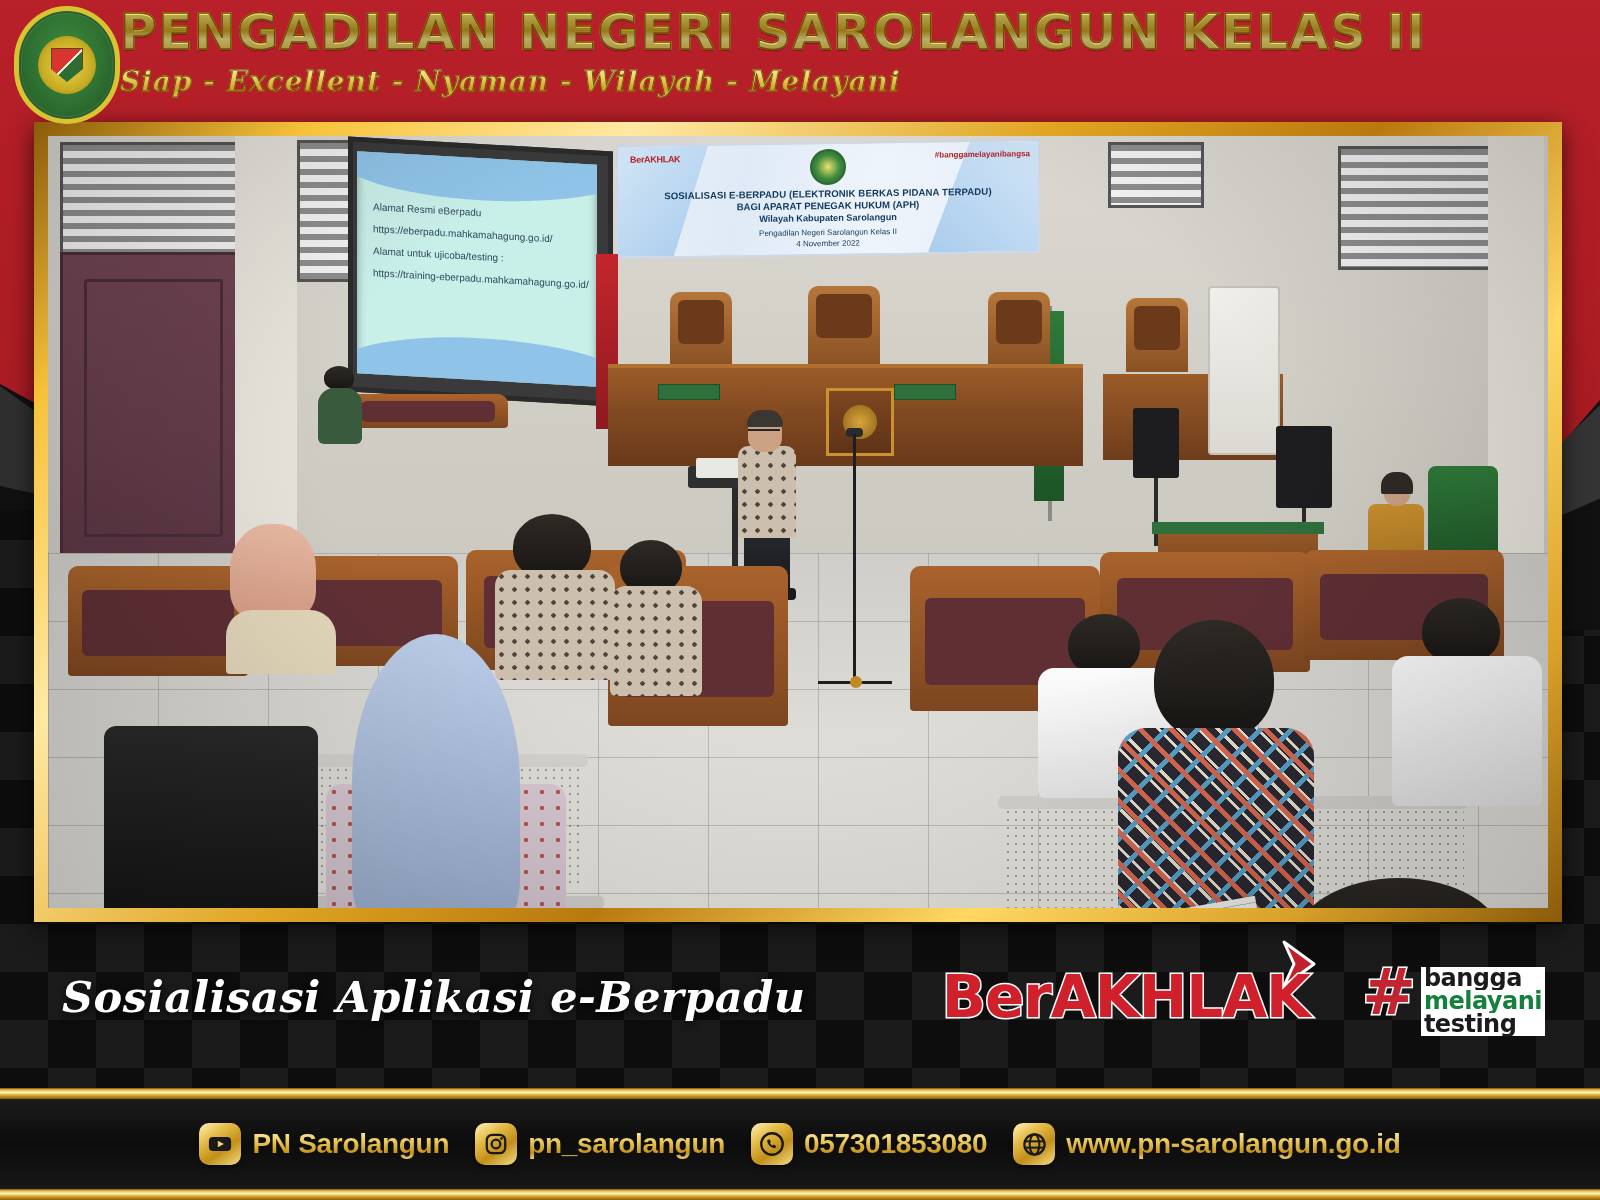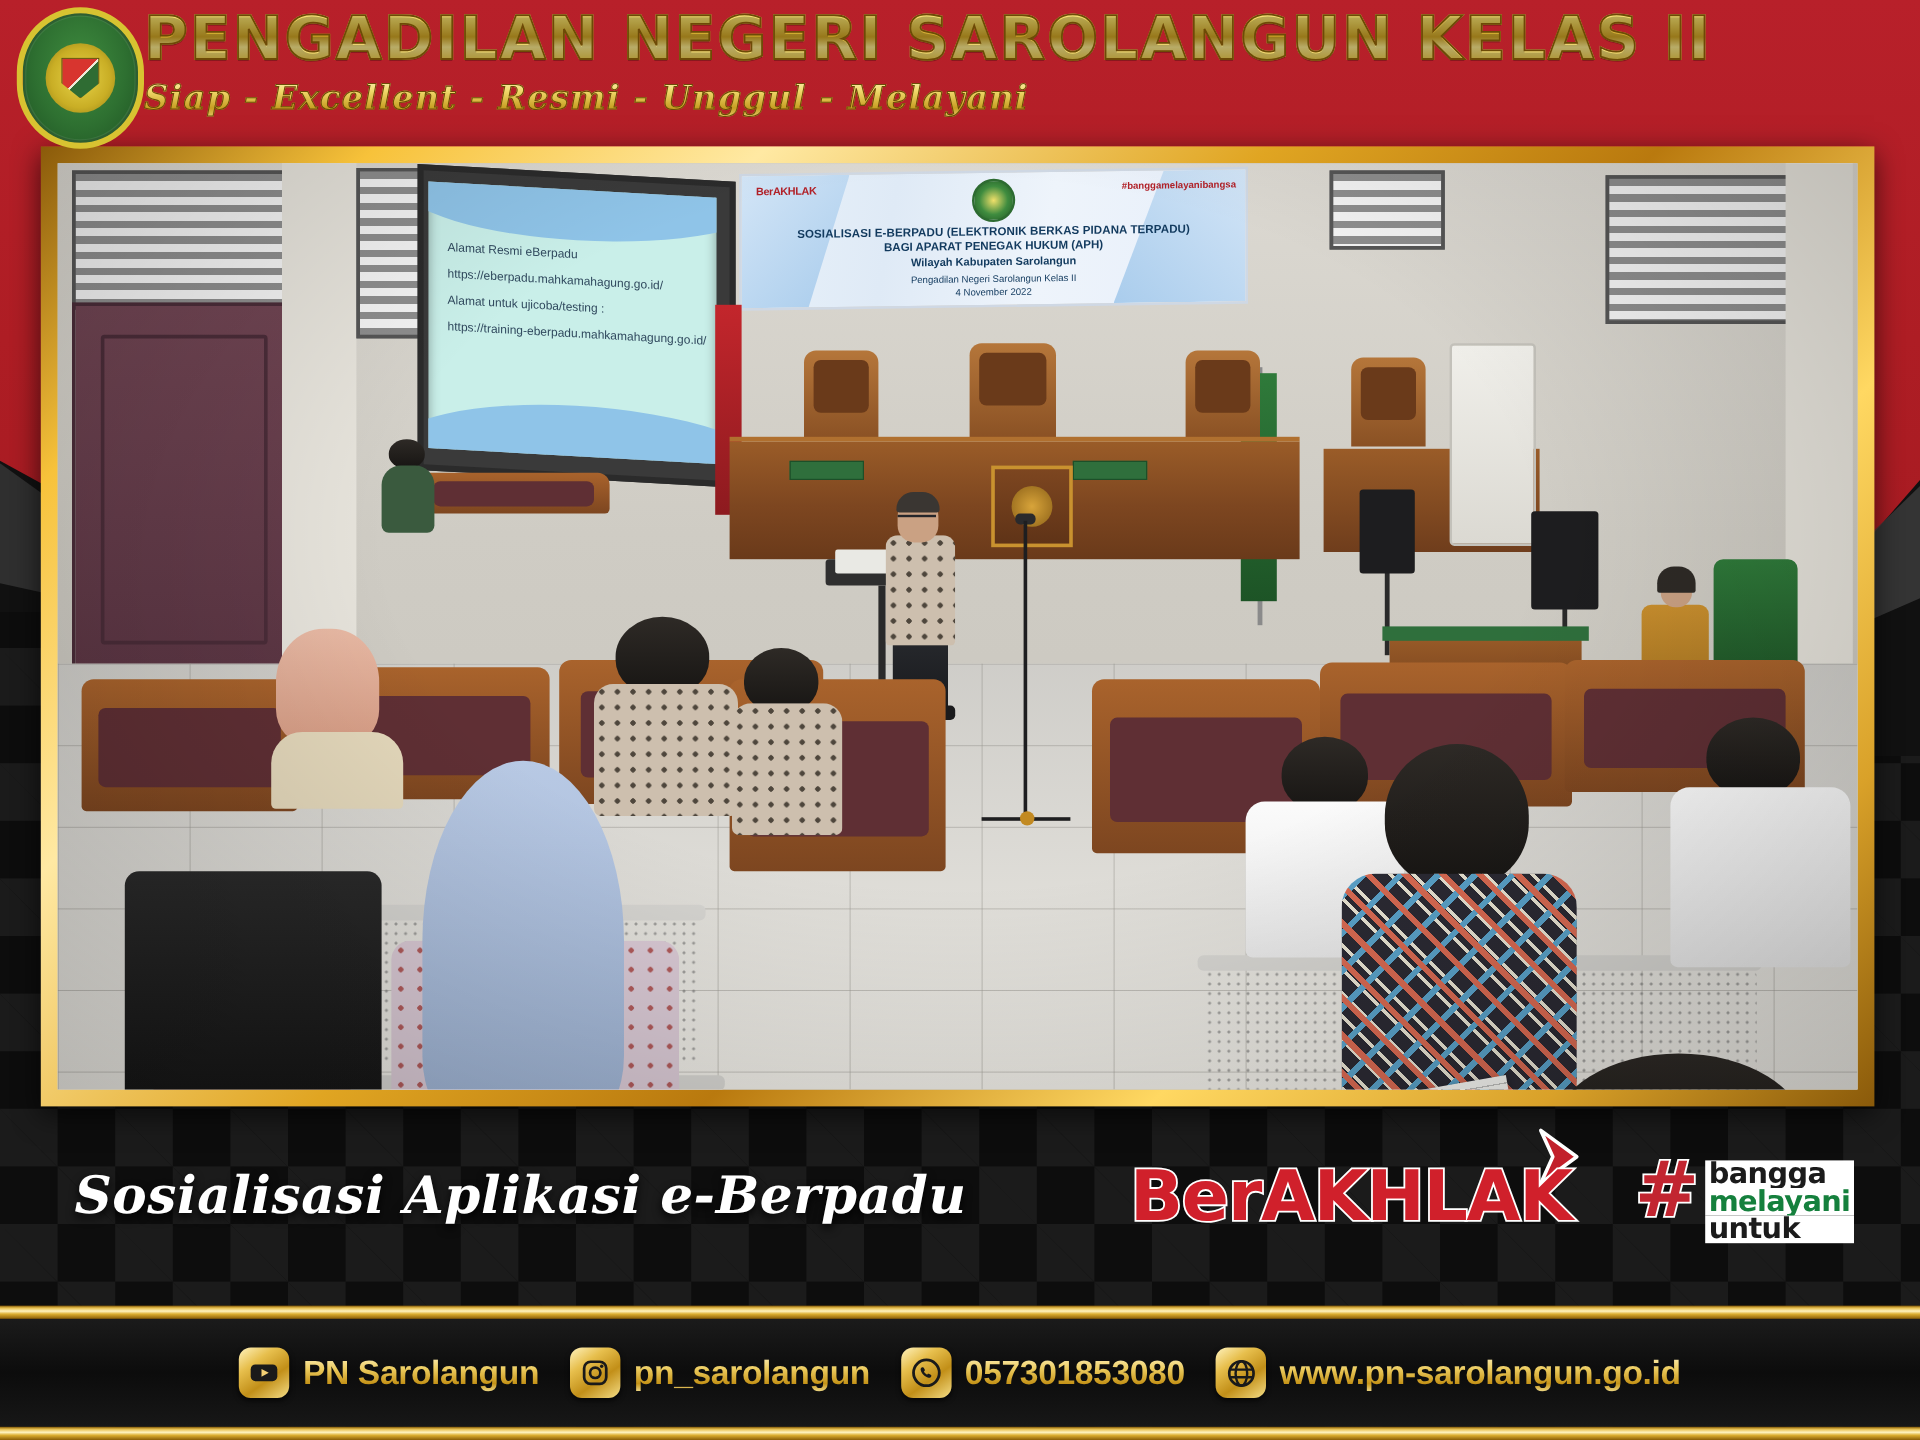--- a/index.html
+++ b/index.html
@@ -297,21 +297,21 @@
 
   <div class="header">
     <div class="crest">
       <div class="crest-ring-text"></div>
       <div class="crest-inner">
           <div class="crest-shield"></div>
         </div>
     </div>
     <div class="title-wrap">
       <div class="title-main">PENGADILAN NEGERI SAROLANGUN KELAS II</div>
-      <div class="title-sub">Siap - Excellent - Resmi - Unggul - Melayani</div>
+      <div class="title-sub">Siap - Excellent - Nyaman - Wilayah - Melayani</div>
     </div>
   </div>
 
   <div class="photo-frame">
     <div class="photo">
 
       <div class="wall"></div>
 
       <div class="louver" style="left:12px;top:6px;width:175px;height:110px;"></div>
       <div class="door" style="left:12px;top:116px;width:175px;height:300px;">
@@ -468,21 +468,21 @@
     <svg class="arrow" viewBox="0 0 52 52">
       <path d="M10 4 L40 26 L10 48 L20 26 Z" fill="#c2202b" stroke="#ffffff" stroke-width="3" stroke-linejoin="round"></path>
     </svg>
   </div>
 
   <div class="hashtag-logo">
     <span class="hash">#</span>
     <span class="lines">
       <span class="l1">bangga</span>
       <span class="l2">melayani</span>
-      <span class="l3">untuk</span>
+      <span class="l3">testing</span>
     </span>
   </div>
 
   <div class="gold-rule top"></div>
   <div class="footer">
 
 
     <div class="f-item">
       <span class="f-ico">
         <svg width="28" height="28" viewBox="0 0 24 24">

